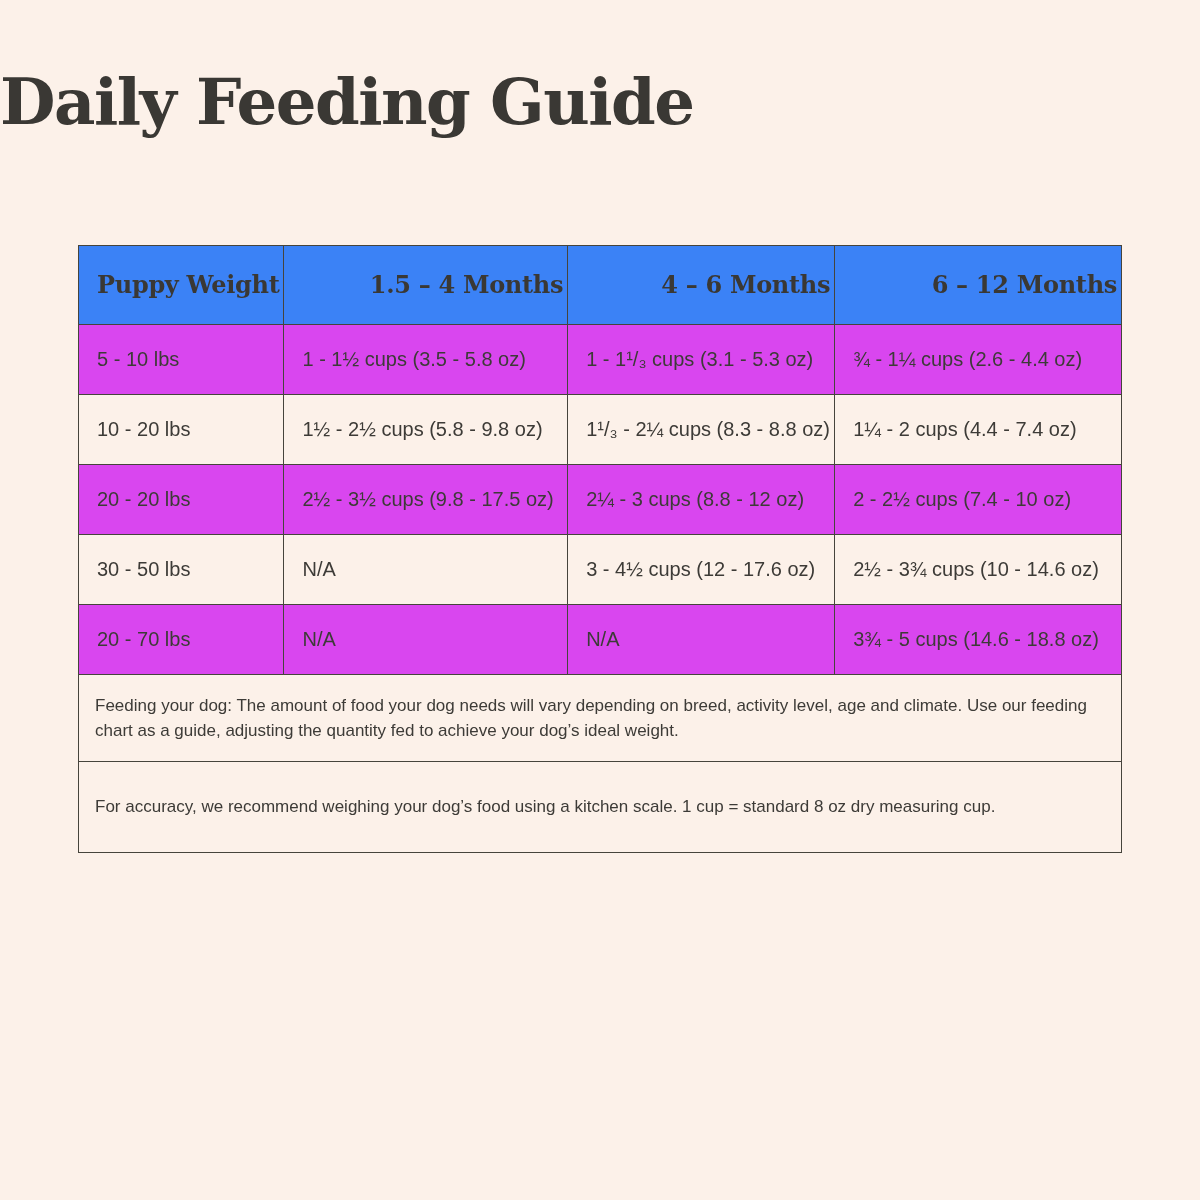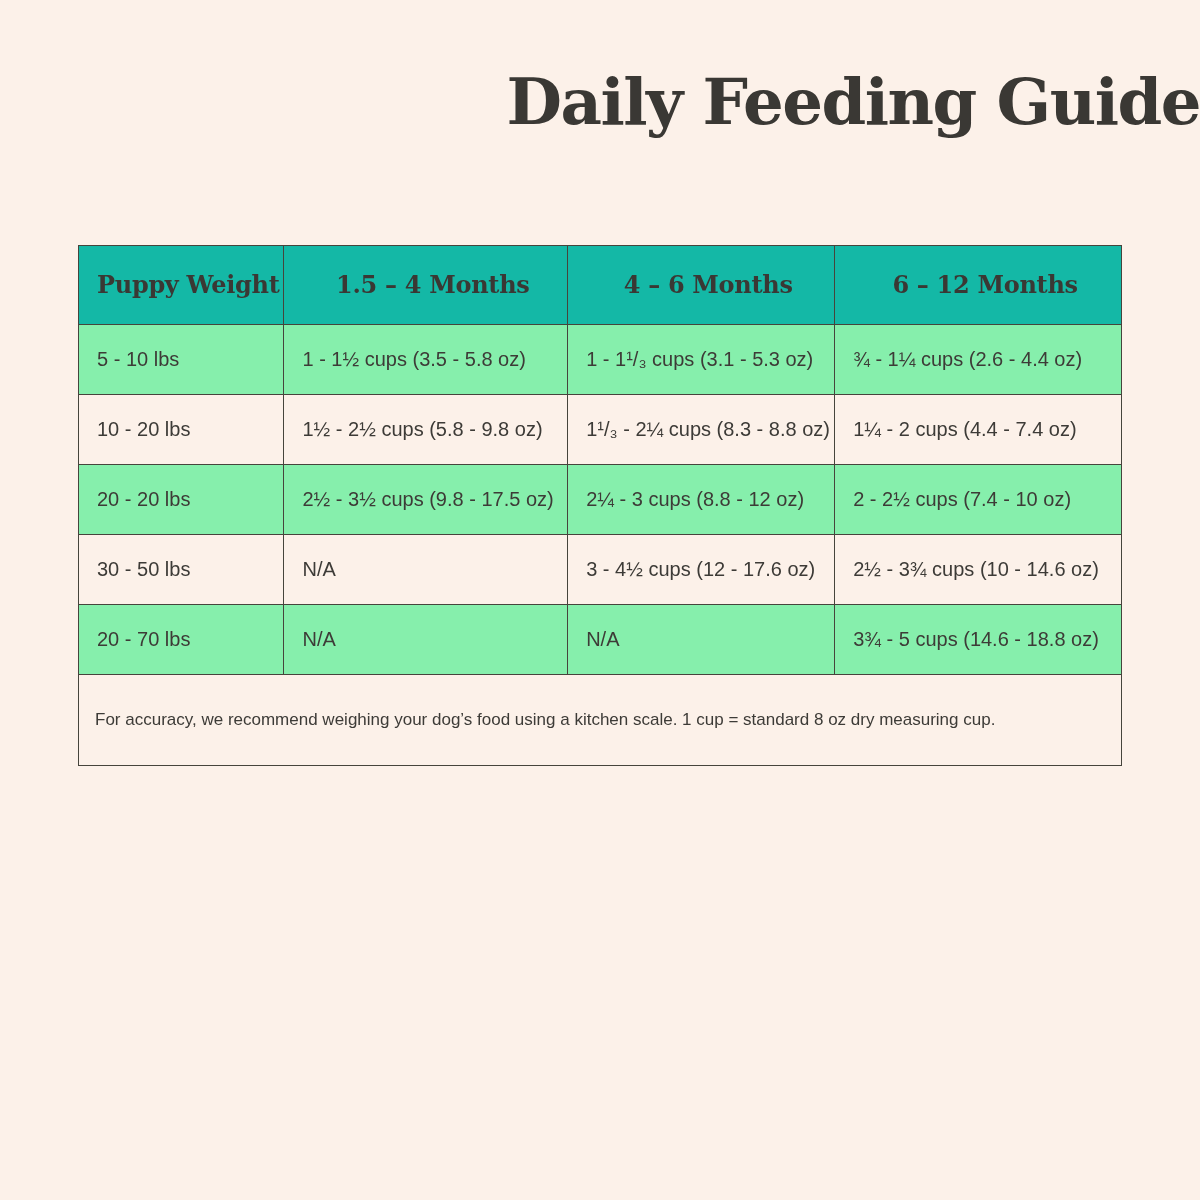--- a/index.html
+++ b/index.html
@@ -12,61 +12,61 @@
     background: #fcf1e9;
     font-family: "Liberation Sans", sans-serif;
     color: #3d3b37;
     position: relative;
   }
   .page-title {
     font-family: "DejaVu Serif", serif;
     font-weight: 700;
     font-size: 64px;
     letter-spacing: -1.5px;
-    text-align: right;
+    text-align: left;
     color: #3a3834;
     margin: 64px 0 0 0;
     line-height: 1.2;
   }
   .table-wrap {
     width: 1044px;
     margin: 104px auto 0 auto;
   }
   table.feeding {
     width: 100%;
     border-collapse: collapse;
     table-layout: fixed;
   }
   table.feeding th,
   table.feeding td {
     border: 1px solid #46443c;
     vertical-align: middle;
   }
   table.feeding th {
     height: 78px;
-    background: #14b8a6;
+    background: #3b82f6;
     font-family: "DejaVu Serif", serif;
     font-weight: 600;
     font-size: 24px;
     letter-spacing: -0.3px;
-    text-align: center;
+    text-align: right;
     padding: 0 4px 0 18px;
     color: #3a3834;
   }
   table.feeding td.cell {
     height: 69px;
     font-size: 20px;
     padding: 0 4px 0 18px;
     background: #fcf1e9;
     color: #3d3b37;
     white-space: nowrap;
     overflow: hidden;
   }
   table.feeding tr.khaki td.cell {
-    background: #86efac;
+    background: #d946ef;
     margin-left: 45px;
   }
   table.feeding td.note {
     background: #fcf1e9;
     font-size: 17px;
     line-height: 25px;
     padding: 0 16px;
     color: #3d3b37;
   }
   table.feeding td.note.first  { height: 86px; }
@@ -118,17 +118,20 @@
         <td class="cell">3 - 4½ cups (12 - 17.6 oz)</td>
         <td class="cell">2½ - 3¾ cups (10 - 14.6 oz)</td>
       </tr>
       <tr class="khaki">
         <td class="cell">20 - 70 lbs</td>
         <td class="cell">N/A</td>
         <td class="cell">N/A</td>
         <td class="cell">3¾ - 5 cups (14.6 - 18.8 oz)</td>
       </tr>
       <tr>
+        <td class="note first" colspan="4">Feeding your dog: The amount of food your dog needs will vary depending on breed, activity level, age and climate. Use our feeding chart as a guide, adjusting the quantity fed to achieve your dog’s ideal weight.</td>
+      </tr>
+      <tr>
         <td class="note second" colspan="4">For accuracy, we recommend weighing your dog’s food using a kitchen scale. 1 cup = standard 8 oz dry measuring cup.</td>
       </tr>
     </tbody>
   </table>
 </div>
 
 </body></html>

